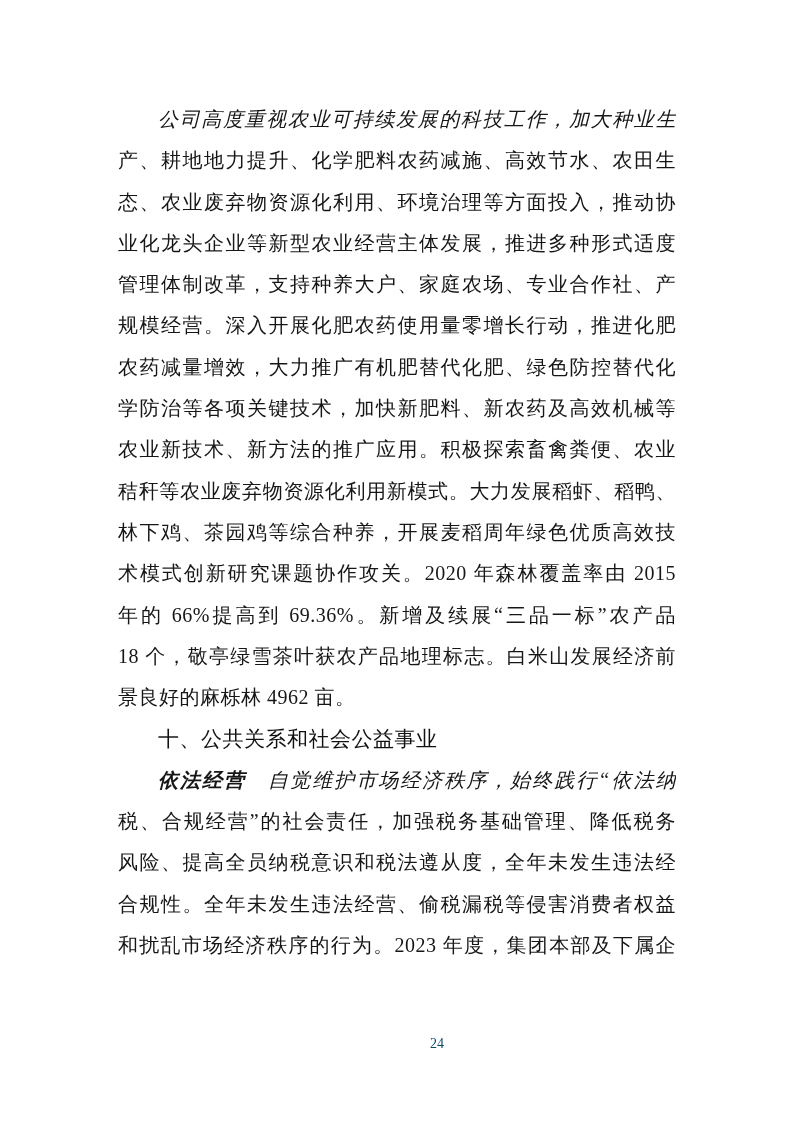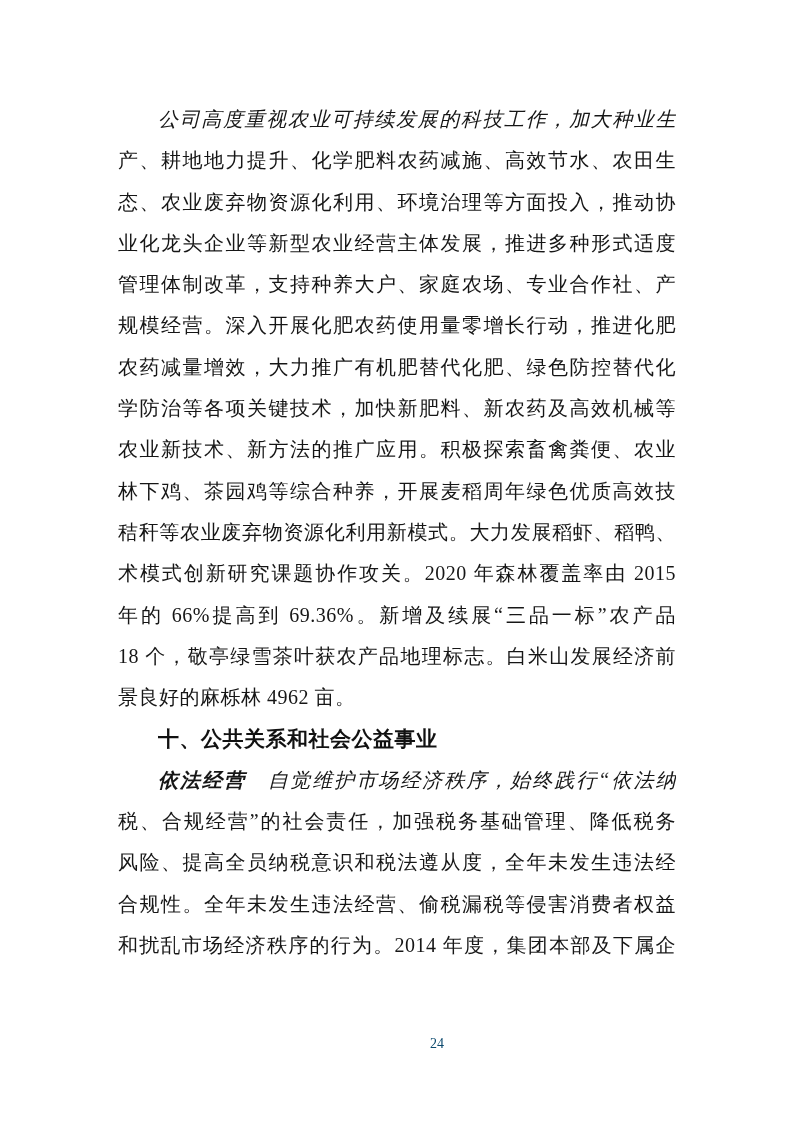--- a/index.html
+++ b/index.html
@@ -29,21 +29,21 @@
     text-align-last: justify;
     letter-spacing: 0.5px;
     white-space: pre-wrap;
   }
   .line.indent { padding-left: 40px; font-style: italic; }
   .line.last { text-align-last: left; }
   .bold-lead { font-weight: bold; }
   .heading {
     margin: 0;
     font-family: "Liberation Sans", sans-serif;
-    font-weight: bold;
+    font-weight: normal;
     font-size: 21px;
     line-height: 41.3px;
     height: 41.3px;
     padding-left: 40px;
     color: #111111;
     letter-spacing: 0.5px;
   }
   .page-number {
     position: absolute;
     left: 0; top: 1036px;
@@ -63,30 +63,30 @@
     <div class="paragraph">
         <div class="line indent">公司高度重视农业可持续发展的科技工作，加大种业生</div>
         <div class="line">产、耕地地力提升、化学肥料农药减施、高效节水、农田生</div>
         <div class="line">态、农业废弃物资源化利用、环境治理等方面投入，推动协</div>
         <div class="line">业化龙头企业等新型农业经营主体发展，推进多种形式适度</div>
         <div class="line">管理体制改革，支持种养大户、家庭农场、专业合作社、产</div>
         <div class="line">规模经营。深入开展化肥农药使用量零增长行动，推进化肥</div>
         <div class="line">农药减量增效，大力推广有机肥替代化肥、绿色防控替代化</div>
         <div class="line">学防治等各项关键技术，加快新肥料、新农药及高效机械等</div>
         <div class="line">农业新技术、新方法的推广应用。积极探索畜禽粪便、农业</div>
+        <div class="line">秸秆等农业废弃物资源化利用新模式。大力发展稻虾、稻鸭、</div>
         <div class="line">林下鸡、茶园鸡等综合种养，开展麦稻周年绿色优质高效技</div>
-        <div class="line">秸秆等农业废弃物资源化利用新模式。大力发展稻虾、稻鸭、</div>
         <div class="line">术模式创新研究课题协作攻关。2020 年森林覆盖率由 2015</div>
         <div class="line">年的 66%提高到 69.36%。新增及续展“三品一标”农产品</div>
         <div class="line">18 个，敬亭绿雪茶叶获农产品地理标志。白米山发展经济前</div>
         <div class="line last">景良好的麻栎林 4962 亩。</div>
       </div>
     <div class="heading">十、公共关系和社会公益事业</div>
     <div class="paragraph">
         <div class="line indent"><span class="bold-lead">依法经营</span><span class="">　自觉维护市场经济秩序，始终践行“依法纳</span></div>
         <div class="line">税、合规经营”的社会责任，加强税务基础管理、降低税务</div>
         <div class="line">风险、提高全员纳税意识和税法遵从度，全年未发生违法经营、</div>
         <div class="line">合规性。全年未发生违法经营、偷税漏税等侵害消费者权益</div>
-        <div class="line">和扰乱市场经济秩序的行为。2014 年度，集团本部及下属企</div>
+        <div class="line">和扰乱市场经济秩序的行为。2023 年度，集团本部及下属企</div>
       </div>
   </div>
   <div class="page-number">24</div>
 </div>
 
 </body></html>

